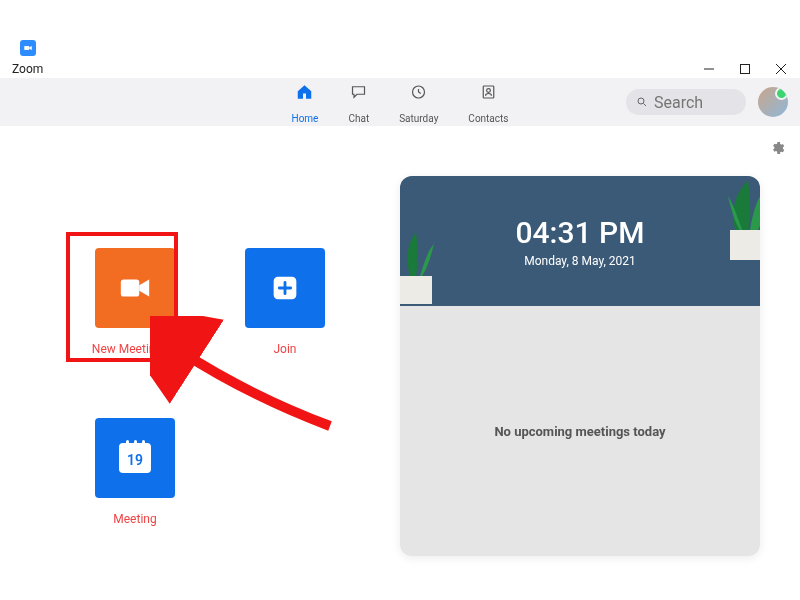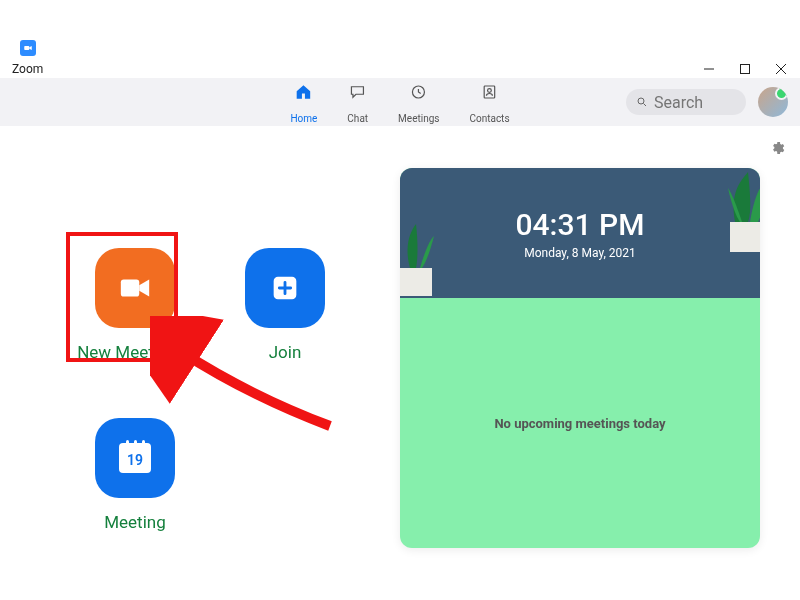--- a/index.html
+++ b/index.html
@@ -29,34 +29,34 @@
   .avatar { width: 30px; height: 30px; border-radius: 50%; background: linear-gradient(135deg,#c9a58b,#8fb8d9); position: relative; overflow: hidden; }
   .avatar::after { content:""; position:absolute; top:0; right:0; width:9px; height:9px; background:#3bd671; border:2px solid #f2f2f5; border-radius:50%; }
 
   
   .main { position: relative; height: calc(600px - 78px - 48px); }
   .gear { position: absolute; top: 14px; right: 14px; color: #888; cursor: pointer; }
   .gear svg { width: 16px; height: 16px; }
 
   .tiles { position: absolute; left: 60px; top: 122px; display: grid; grid-template-columns: 150px 150px; grid-template-rows: 170px 170px; }
   .tile { display: flex; flex-direction: column; align-items: center; }
-  .tile-btn { width: 80px; height: 80px; border-radius: 24px; display: flex; align-items: center; justify-content: center; cursor: pointer; }
+  .tile-btn { width: 80px; height: 80px; border-radius: 4px; display: flex; align-items: center; justify-content: center; cursor: pointer; }
   .tile-btn.orange { background: #f26d21; }
   .tile-btn.blue { background: #0e71eb; }
   .tile-btn svg { width: 34px; height: 34px; }
-  .tile-label { margin-top: 14px; font-size: 17px; color: #15803d; display: flex; align-items: center; gap: 8px; }
+  .tile-label { margin-top: 14px; font-size: 12px; color: #ef4444; display: flex; align-items: center; gap: 8px; }
   .tile-label .caret svg { width:8px; height:8px; stroke:#666; }
   .highlight-box { position: absolute; border: 4px solid #f01414; pointer-events: none; }
   .highlight-1 { left: 66px; top: 106px; width: 112px; height: 130px; }
 
   
   .arrow { position:absolute; pointer-events:none; }
 
   
-  .panel { position: absolute; right: 40px; top: 42px; width: 360px; height: 380px; border-radius: 12px; background: #86efac; box-shadow: 0 2px 10px rgba(0,0,0,0.08); overflow: hidden; }
+  .panel { position: absolute; right: 40px; top: 50px; width: 360px; height: 380px; border-radius: 12px; background: #e5e5e5; box-shadow: 0 2px 10px rgba(0,0,0,0.08); overflow: hidden; }
   .panel-banner { height: 130px; background: #3b5a77; position: relative; color: #fff; display: flex; flex-direction: column; align-items: center; justify-content: center; }
   .banner-time { font-size: 30px; font-weight: 500; }
   .banner-date { font-size: 12px; margin-top: 4px; }
   .plant { position:absolute; }
   .plant.left { left:-8px; bottom:0; }
   .plant.right { right:-10px; top:-6px; }
   .panel-body { height: calc(100% - 130px); display: flex; align-items: center; justify-content: center; }
   .no-meetings { font-size: 13px; color: #555; font-weight: bold; }
 
   
@@ -116,21 +116,21 @@
         </span>
       <span>Chat</span>
     </div>
     <div class="nav-tab">
       <span class="icon">
           <svg viewBox="0 0 24 24" fill="none" stroke="#555" stroke-width="1.6">
             <circle cx="12" cy="12" r="8"></circle>
             <path d="M12 8 v4 l3 2"></path>
           </svg>
         </span>
-      <span>Meetings</span>
+      <span>Saturday</span>
     </div>
     <div class="nav-tab">
       <span class="icon">
           <svg viewBox="0 0 24 24" fill="none" stroke="#555" stroke-width="1.6">
             <rect x="5" y="4" width="14" height="16" rx="1"></rect>
             <circle cx="12" cy="10" r="2.5"></circle>
             <path d="M8 17 c0-2 2-3 4-3 s4 1 4 3"></path>
           </svg>
         </span>
       <span>Contacts</span>

